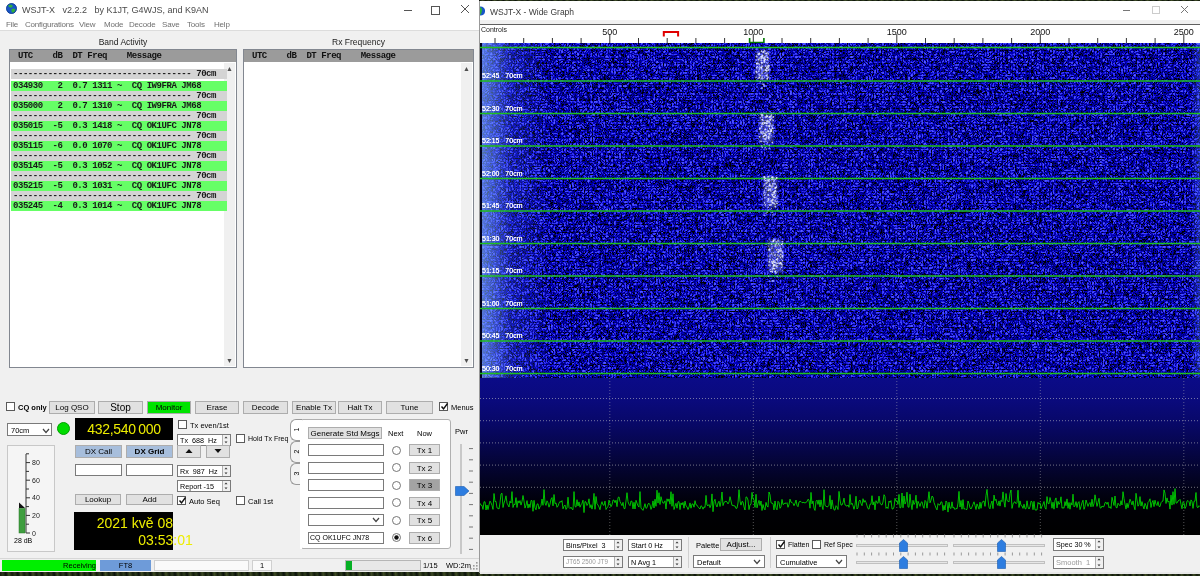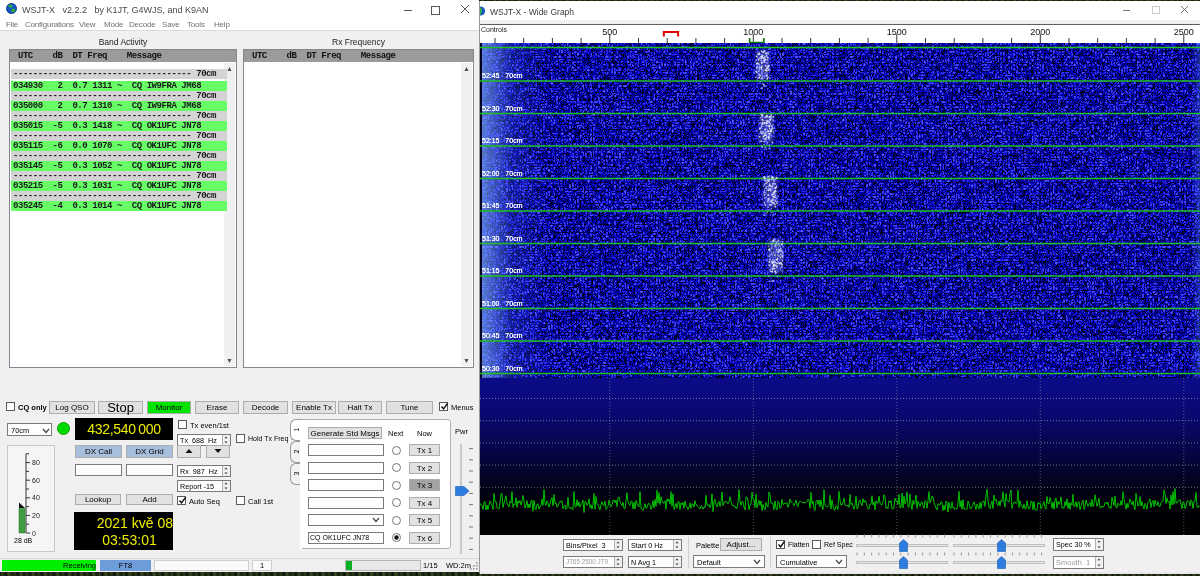--- a/index.html
+++ b/index.html
@@ -61,21 +61,21 @@
 <div class="abs" style="left:243px;top:49px;width:231px;height:319px;border:1px solid #828790;background:#fff;box-sizing:border-box;">
     <div style="position:absolute;left:0;top:0;width:100%;height:12px;background:#9b9b9b;"></div>
     <div class="mono" style="position:absolute;left:3px;top:1px;font-size:9px;letter-spacing:-0.45px;font-weight:bold;color:#111;white-space:pre;"> UTC    dB  DT Freq    Message</div>
     <div style="position:absolute;right:1px;top:13px;width:11px;height:303px;background:#f0f0f0;"></div>
     <div style="position:absolute;right:1px;top:13px;width:11px;height:11px;background:#f0f0f0;color:#505050;font-size:7px;text-align:center;line-height:11px;">▲</div>
     <div style="position:absolute;right:1px;top:305px;width:11px;height:11px;background:#f0f0f0;color:#505050;font-size:7px;text-align:center;line-height:11px;">▼</div>
 </div>
 <div class="cb" style="left:6px;top:402px;"></div>
 <div class="lbl" style="left:18px;top:403px;font-weight:bold;">CQ only</div>
 <div class="btn" style="left:49px;top:401px;width:46px;height:13px;line-height:12px;font-size:8px;background:#e1e1e1;">Log QSO</div>
-<div class="btn" style="left:98px;top:401px;width:45px;height:13px;line-height:12px;font-size:13px;background:#e1e1e1;">Stop</div>
+<div class="btn" style="left:98px;top:401px;width:45px;height:13px;line-height:12px;font-size:10px;background:#e1e1e1;">Stop</div>
 <div class="btn" style="left:147px;top:401px;width:44px;height:13px;line-height:12px;font-size:8px;background:#00e400;">Monitor</div>
 <div class="btn" style="left:195px;top:401px;width:44px;height:13px;line-height:12px;font-size:8px;background:#e1e1e1;">Erase</div>
 <div class="btn" style="left:243px;top:401px;width:45px;height:13px;line-height:12px;font-size:8px;background:#e1e1e1;">Decode</div>
 <div class="btn" style="left:292px;top:401px;width:44px;height:13px;line-height:12px;font-size:8px;background:#e1e1e1;">Enable Tx</div>
 <div class="btn" style="left:338px;top:401px;width:44px;height:13px;line-height:12px;font-size:8px;background:#e1e1e1;">Halt Tx</div>
 <div class="btn" style="left:386px;top:401px;width:47px;height:13px;line-height:12px;font-size:8px;background:#e1e1e1;">Tune</div>
 <div class="cb" style="left:439px;top:402px;"></div>
 <svg class="abs" style="left:440px;top:402px" width="9" height="9">
     <path d="M1.5 4.5 L3.5 6.8 L7.5 1.5" stroke="#111" stroke-width="1.4" fill="none"></path>
   </svg>
@@ -93,21 +93,21 @@
 <div class="inp" style="left:177px;top:434px;width:54px;height:12px;"></div>
 <div class="lbl" style="left:180px;top:436px;font-size:7.2px;color:#000;">Tx &nbsp;688 &nbsp;Hz</div>
 <div class="abs" style="left:222px;top:435px;width:8px;height:10px;background:#f0f0f0;border-left:1px solid #b0b0b0;box-sizing:border-box;"></div>
 <svg class="abs" style="left:222px;top:435px" width="8" height="10">
     <path d="M2.5 3.2 L4 1.6 L5.5 3.2 Z" fill="#333"></path>
     <path d="M2.5 6.6 L4 8.2 L5.5 6.6 Z" fill="#333"></path>
   </svg>
 <div class="cb" style="left:236px;top:434px;"></div>
 <div class="lbl" style="left:248px;top:435px;font-size:7px;">Hold Tx Freq</div>
 <div class="btn" style="left:75px;top:445px;width:47px;height:13px;line-height:12px;font-size:8px;background:#a7bedc;">DX Call</div>
-<div class="btn" style="left:126px;top:445px;width:47px;height:13px;line-height:12px;font-size:8px;background:#a7bedc;">DX Grid</div>
+<div class="btn" style="left:126px;top:445px;width:47px;height:13px;line-height:12px;font-size:8px;background:#a7bedc;font-weight:bold;">DX Grid</div>
 <div class="btn" style="left:177px;top:445px;width:24px;height:13px;line-height:12px;font-size:8px;background:#e1e1e1;"><svg width="8" height="6">
       <path d="M0.5 5 L4 1 L7.5 5 Z" fill="#111"></path>
     </svg></div>
 <div class="btn" style="left:206px;top:445px;width:24px;height:13px;line-height:12px;font-size:8px;background:#e1e1e1;"><svg width="8" height="6">
       <path d="M0.5 1 L4 5 L7.5 1 Z" fill="#111"></path>
     </svg></div>
 <div class="inp" style="left:75px;top:464px;width:47px;height:12px;"></div>
 <div class="inp" style="left:126px;top:464px;width:47px;height:12px;"></div>
 <div class="inp" style="left:177px;top:465px;width:54px;height:12px;"></div>
 <div class="lbl" style="left:180px;top:467px;font-size:7.2px;color:#000;">Rx &nbsp;987 &nbsp;Hz</div>
@@ -127,21 +127,21 @@
 <div class="btn" style="left:126px;top:494px;width:47px;height:11px;line-height:10px;font-size:8px;background:#e1e1e1;">Add</div>
 <div class="cb" style="left:177px;top:496px;"></div>
 <svg class="abs" style="left:178px;top:496px" width="9" height="9">
     <path d="M1.5 4.5 L3.5 6.8 L7.5 1.5" stroke="#111" stroke-width="1.4" fill="none"></path>
   </svg>
 <div class="lbl" style="left:189px;top:497px;">Auto Seq</div>
 <div class="cb" style="left:236px;top:496px;"></div>
 <div class="lbl" style="left:248px;top:497px;">Call 1st</div>
 <div class="abs" style="left:74px;top:512px;width:99px;height:38px;background:#000;"></div>
 <div class="lbl" style="left:74px;top:515px;width:99px;text-align:right;font-size:14px;color:#eded00;">2021 kvě 08</div>
-<div class="lbl" style="left:74px;top:532px;width:111px;text-align:center;font-size:14px;color:#eded00;">03:53:01</div>
+<div class="lbl" style="left:74px;top:532px;width:111px;text-align:center;font-size:14px;color:#eded00;padding-left:36px;">03:53:01</div>
 <div class="abs" style="left:7px;top:445px;width:48px;height:107px;background:#f5f5f5;border:1px solid #c8c8c8;box-sizing:border-box;"></div>
 <svg class="abs" style="left:7px;top:445px" width="48" height="107">
     <line x1="19" y1="9" x2="19" y2="88" stroke="#333" stroke-width="1"></line>
     <line x1="19" y1="88.0" x2="23" y2="88.0" stroke="#333" stroke-width="1"></line>
     <line x1="19" y1="79.2" x2="22" y2="79.2" stroke="#333" stroke-width="1"></line>
     <line x1="19" y1="70.4" x2="23" y2="70.4" stroke="#333" stroke-width="1"></line>
     <line x1="19" y1="61.6" x2="22" y2="61.6" stroke="#333" stroke-width="1"></line>
     <line x1="19" y1="52.8" x2="23" y2="52.8" stroke="#333" stroke-width="1"></line>
     <line x1="19" y1="44.0" x2="22" y2="44.0" stroke="#333" stroke-width="1"></line>
     <line x1="19" y1="35.2" x2="23" y2="35.2" stroke="#333" stroke-width="1"></line>

